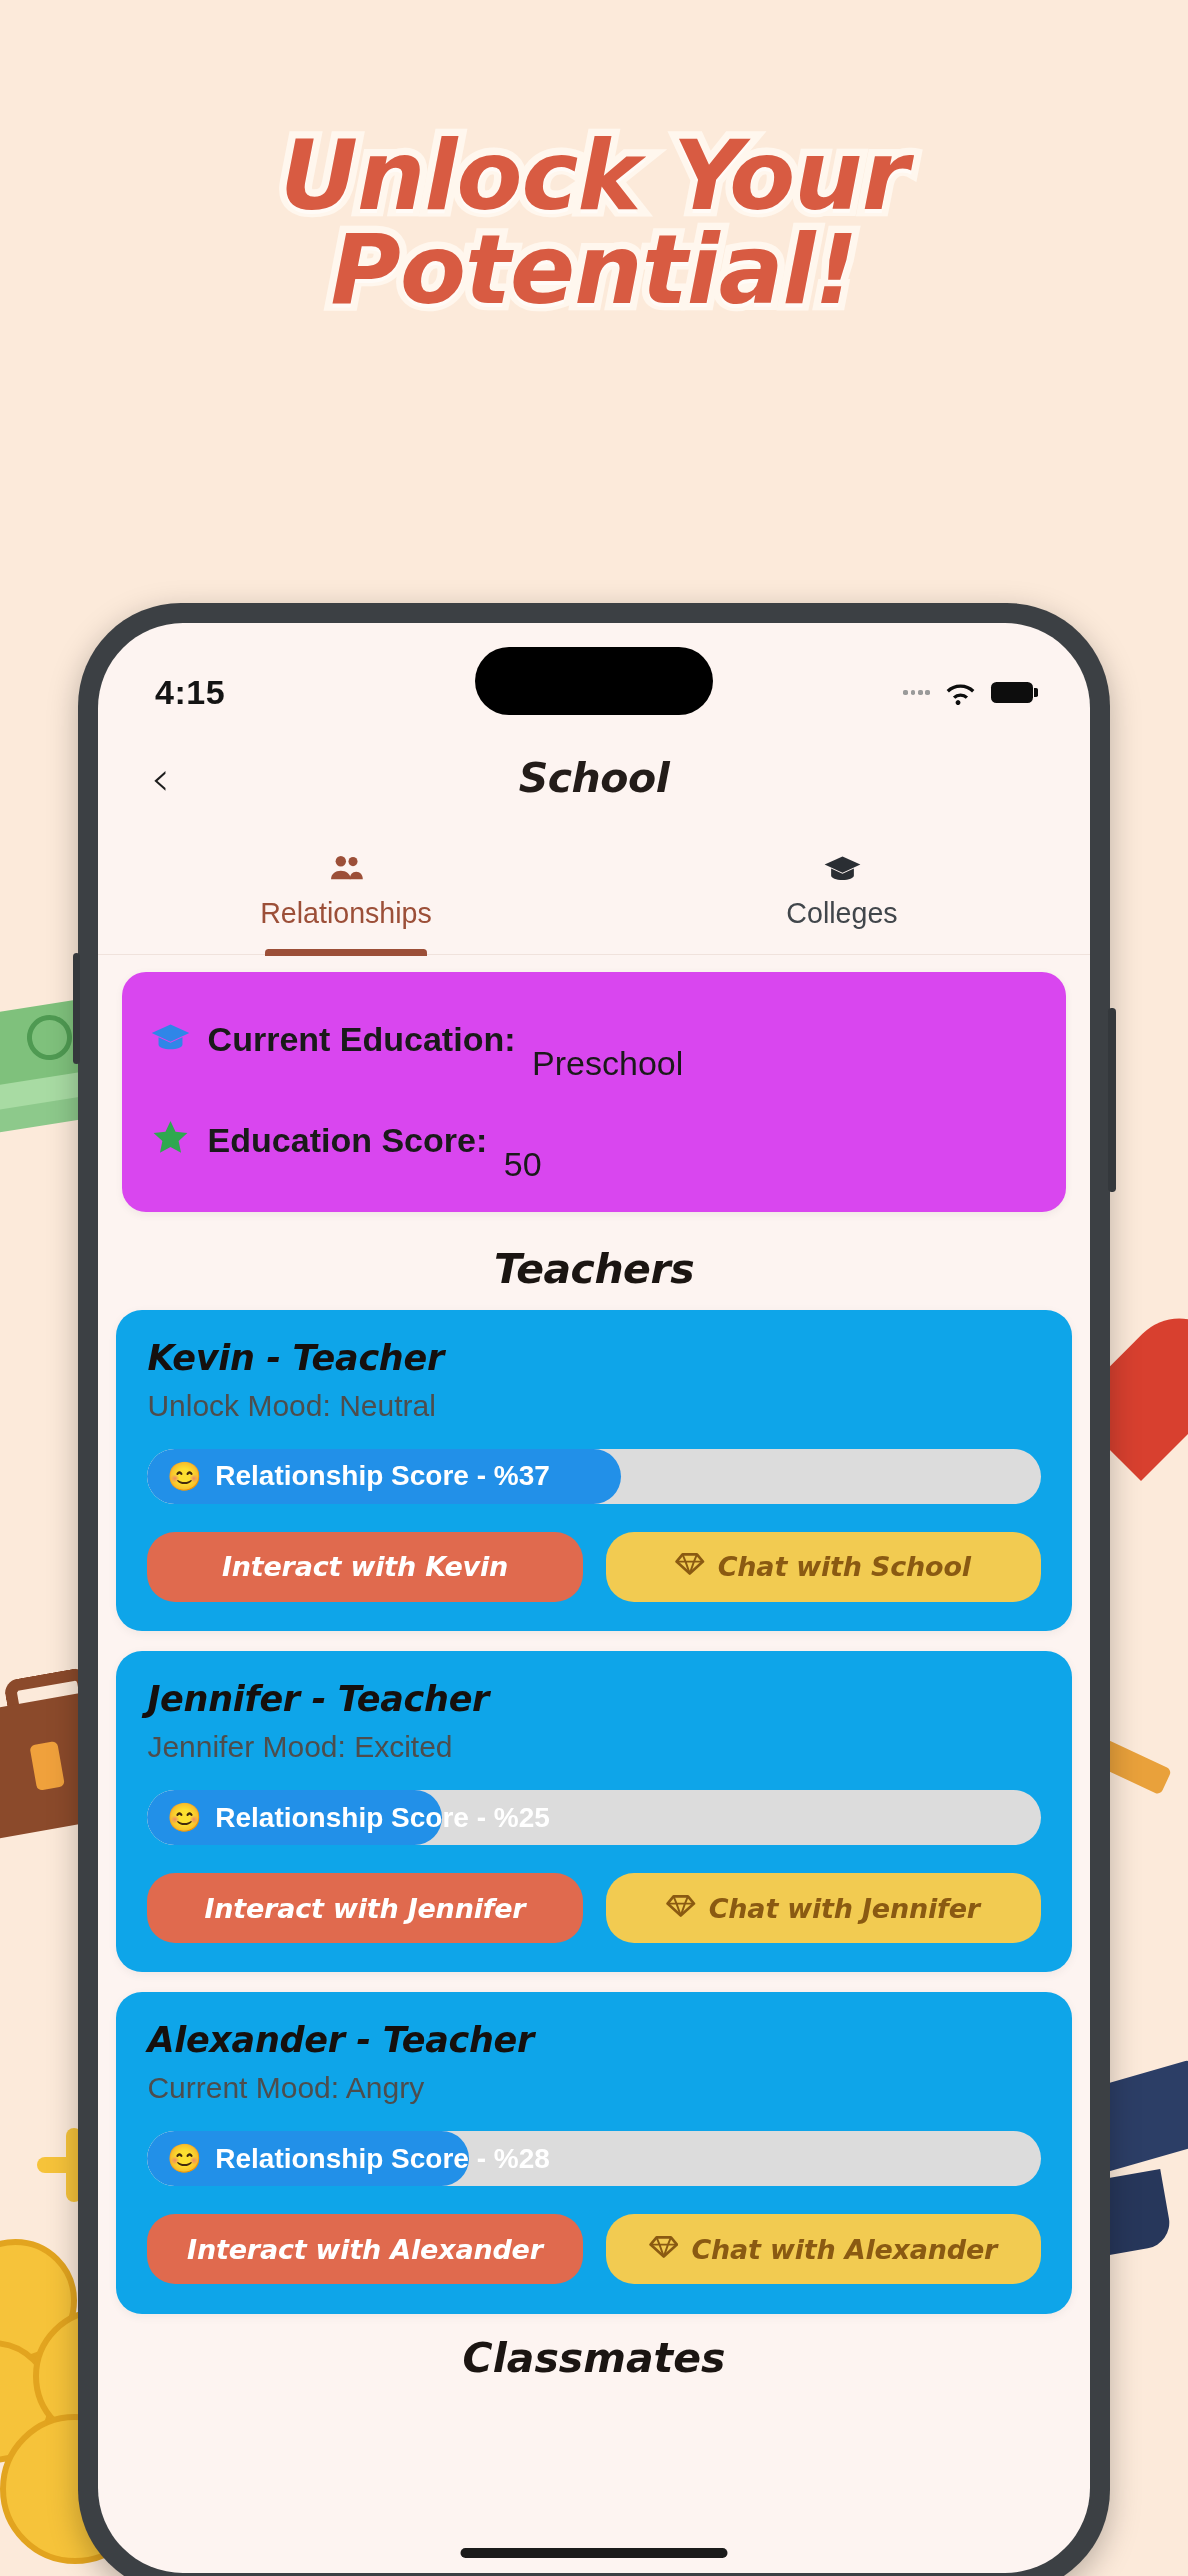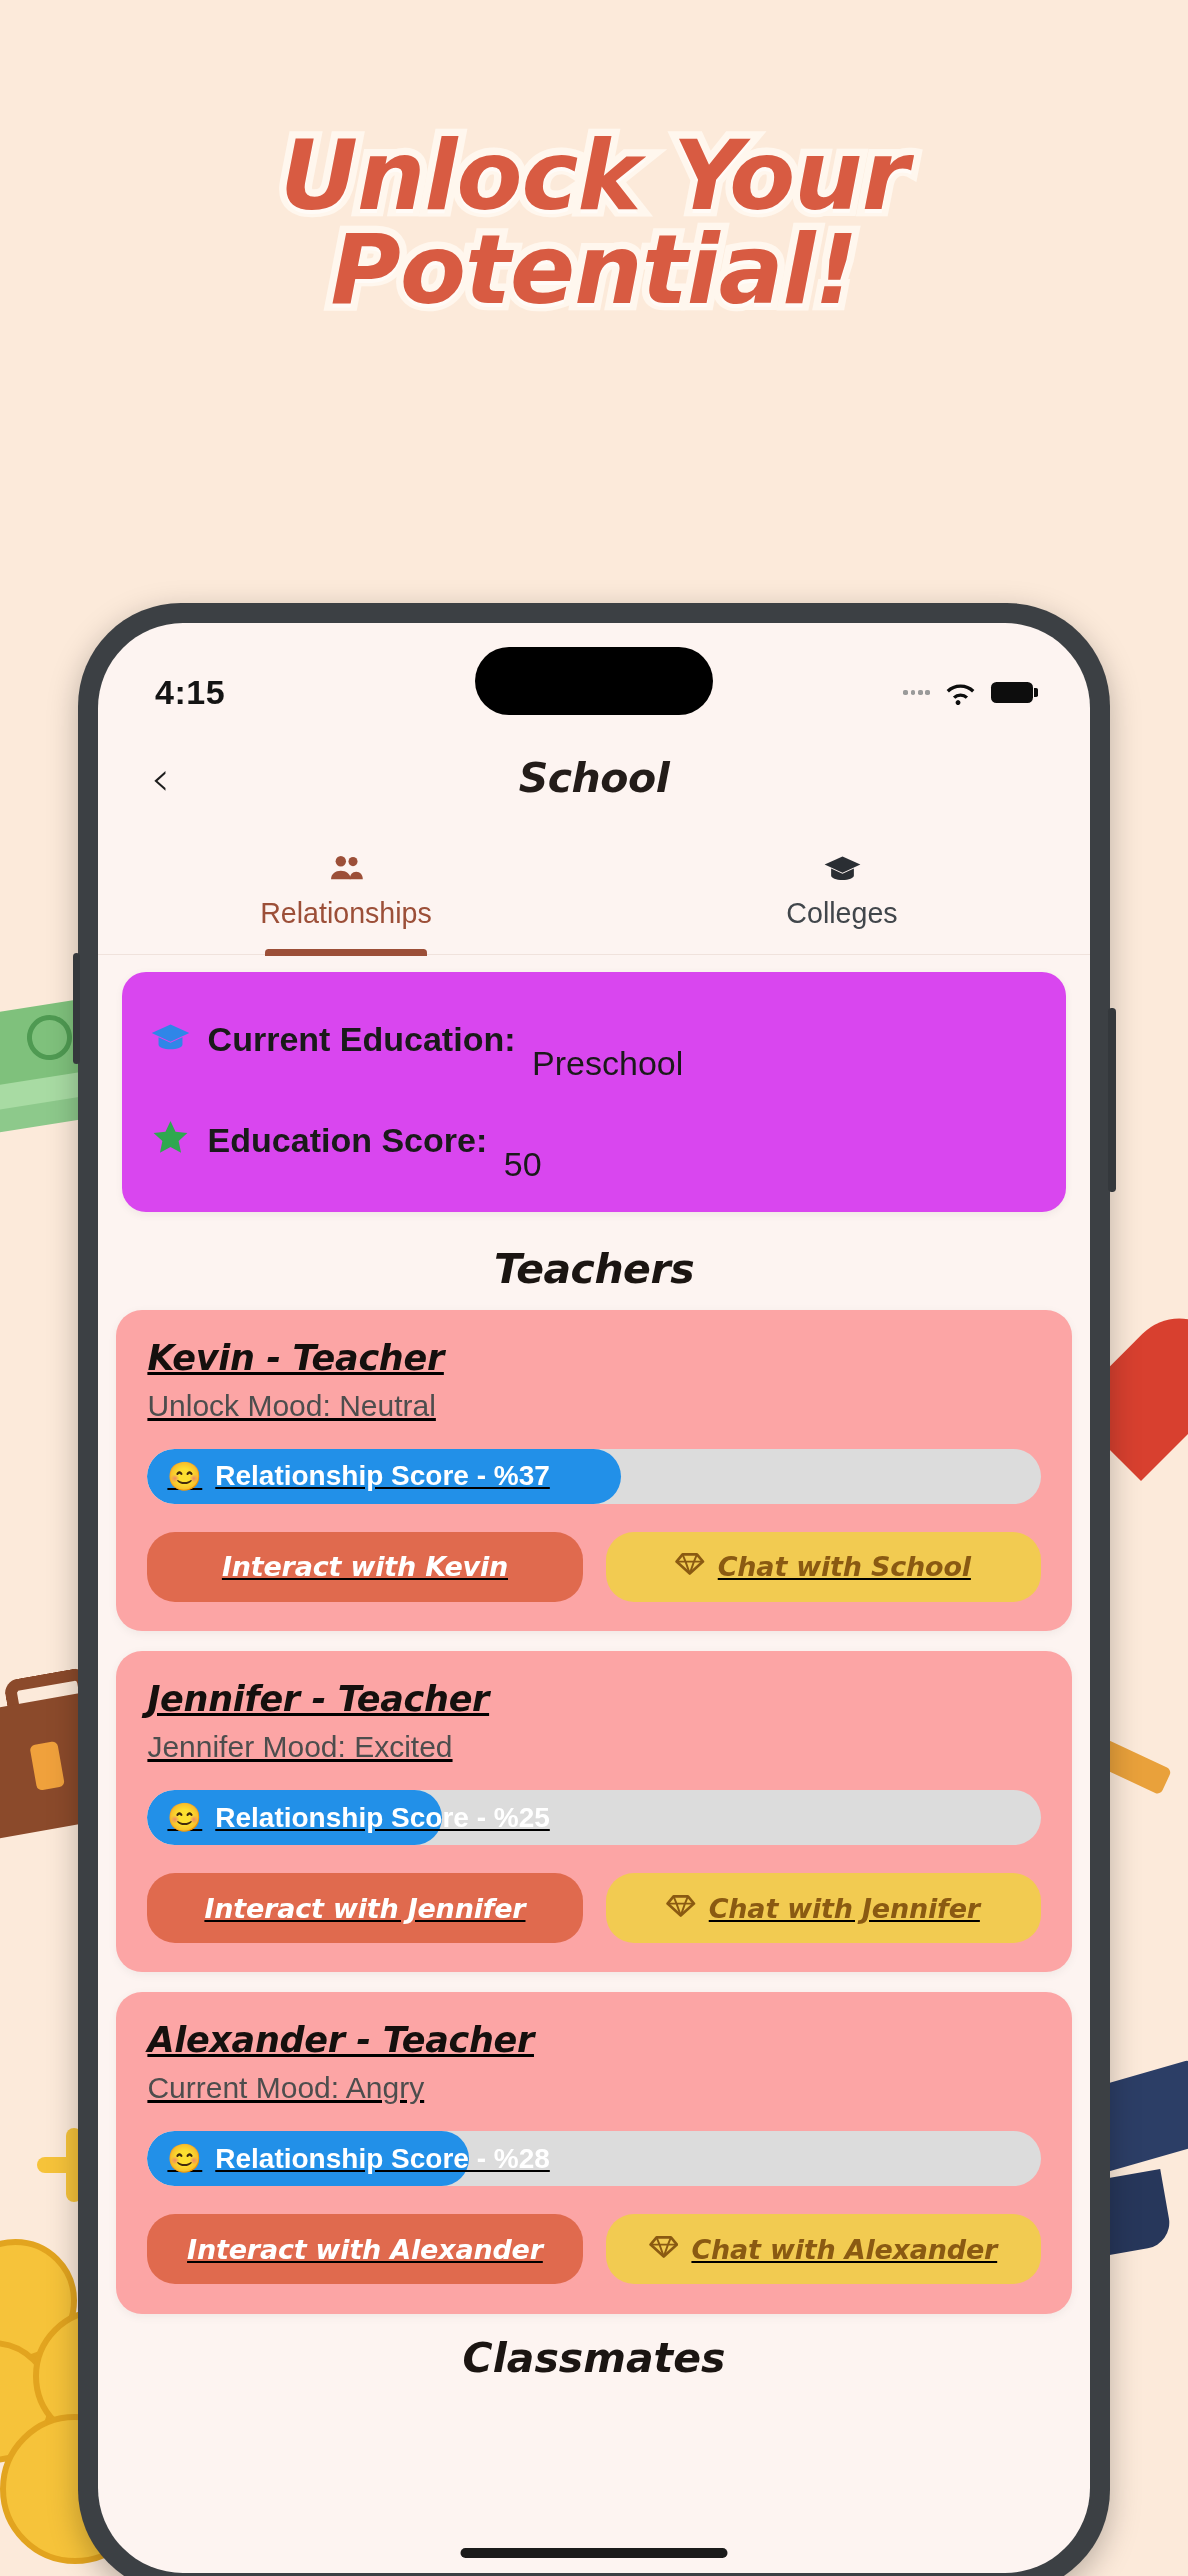--- a/index.html
+++ b/index.html
@@ -152,22 +152,22 @@
   .eduRow .lb{font-size:34px;font-weight:bold;color:#1A1A1A;}
   .eduRow .vl{font-size:34px;color:#1A1A1A;margin-top:48px;}
 
   .sectionTitle{
     text-align:center;margin:33px 0 16.6px 0;
     font-family:"DejaVu Sans",sans-serif;font-weight:bold;font-style:italic;
     font-size:41px;color:#1B1512;letter-spacing:-0.5px;
   }
 
   .teacherCard{
-    margin:0 18.4px 20px 18.4px;background:#fca5a5;border-radius:26px;
-    padding:28px 31px 29.5px 31px;box-shadow:0 2.8px 9.2px rgba(0,0,0,.05);text-decoration:underline;
+    margin:0 18.4px 20px 18.4px;background:#0ea5e9;border-radius:26px;
+    padding:28px 31px 29.5px 31px;box-shadow:0 2.8px 9.2px rgba(0,0,0,.05);
   }
   .tName{
     font-family:"DejaVu Sans",sans-serif;font-weight:bold;font-style:italic;
     font-size:35px;color:#15100E;margin-bottom:11px;letter-spacing:-0.3px;
   }
   .tMood{font-size:30px;color:#4D4D4D;margin-bottom:26px;}
 
   .barWrap{
     position:relative;height:55px;border-radius:28px;background:#DCDCDC;overflow:hidden;
     display:flex;align-items:center;

